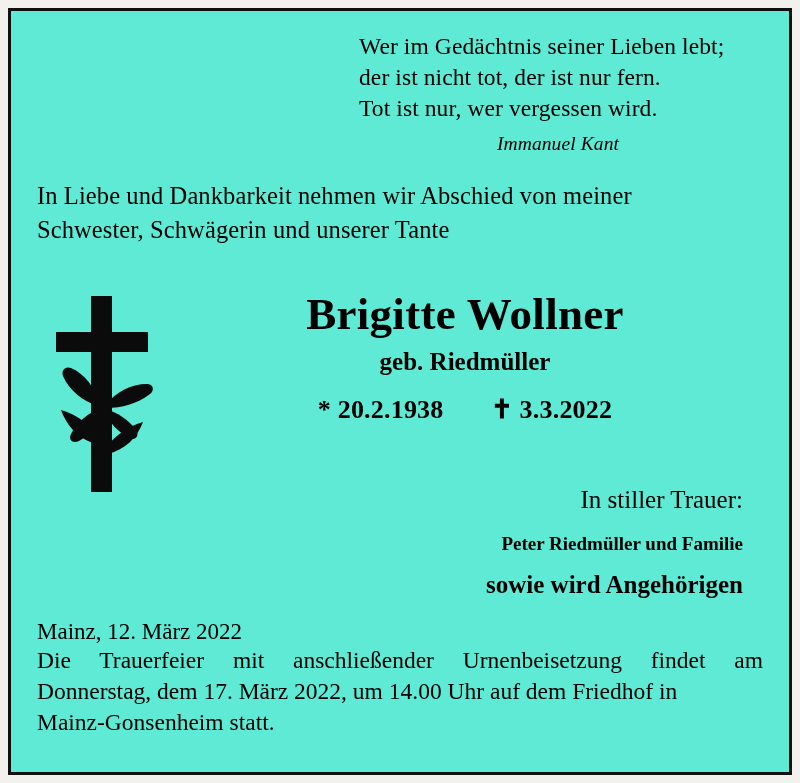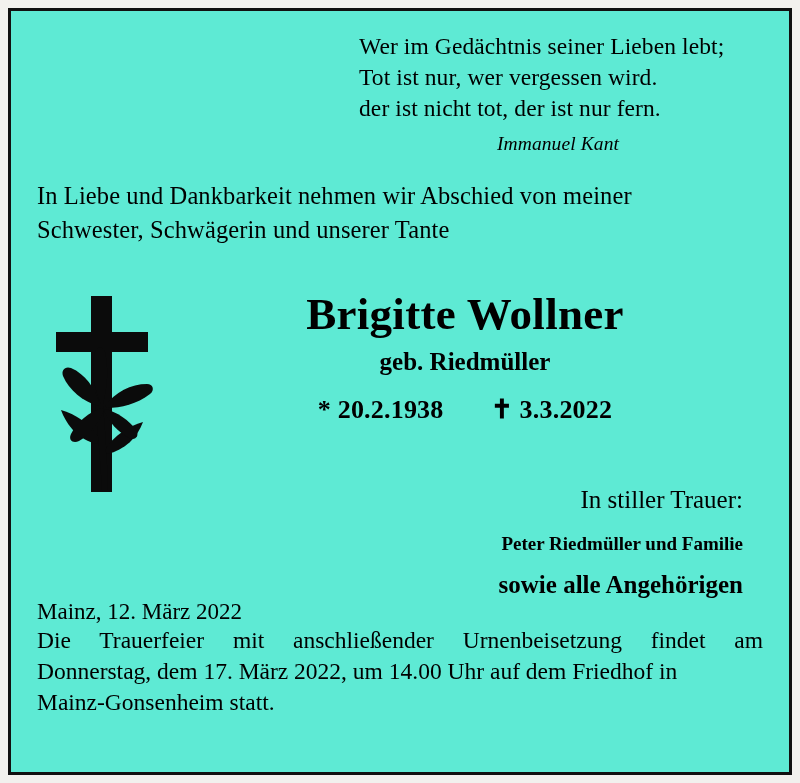--- a/index.html
+++ b/index.html
@@ -120,20 +120,21 @@
     font-weight: bold;
   }
   .mourn-2 {
     margin-top: 16px;
     font-size: 25px;
     font-weight: bold;
   }
 
   
   .place-date {
+    margin-top: 20px;
     font-size: 23px;
   }
   .ceremony {
     font-size: 23.5px;
     line-height: 1.33;
     text-align: justify;
   }
   .ceremony .cline { display: block; white-space: nowrap; }
   .ceremony .cline.j {
     display: block;
@@ -143,22 +144,22 @@
 </style>
 </head>
 <body>
 
 <div class="page">
   <div class="frame">
     <div class="inner">
 
       <div class="quote">
         <div class="quote-line">Wer im Gedächtnis seiner Lieben lebt;</div>
+        <div class="quote-line">der ist nicht tot, der ist nur fern.</div>
         <div class="quote-line">Tot ist nur, wer vergessen wird.</div>
-        <div class="quote-line">der ist nicht tot, der ist nur fern.</div>
         <div class="quote-author">Immanuel Kant</div>
       </div>
 
       <div class="intro">
         <span class="intro-line">In Liebe und Dankbarkeit nehmen wir Abschied von meiner</span>
         <span class="intro-line">Schwester, Schwägerin und unserer Tante</span>
       </div>
 
       <div class="name-area">
 
@@ -189,21 +190,21 @@
             <span>* 20.2.1938</span>
             <span class="gap"></span>
             <span>✝ 3.3.2022</span>
           </div>
         </div>
       </div>
 
       <div class="mourners">
         <div class="mourn-head">In stiller Trauer:</div>
         <div class="mourn-1">Peter Riedmüller und Familie</div>
-        <div class="mourn-2">sowie alle Angehörigen</div>
+        <div class="mourn-2">sowie wird Angehörigen</div>
       </div>
 
       <div class="place-date">Mainz, 12. März 2022</div>
 
       <div class="ceremony">
         <span class="cline j">Die Trauerfeier mit anschließender Urnenbeisetzung findet am</span>
         <span class="cline">Donnerstag, dem 17. März 2022, um 14.00 Uhr auf dem Friedhof in</span>
         <span class="cline">Mainz-Gonsenheim statt.</span>
       </div>
 

